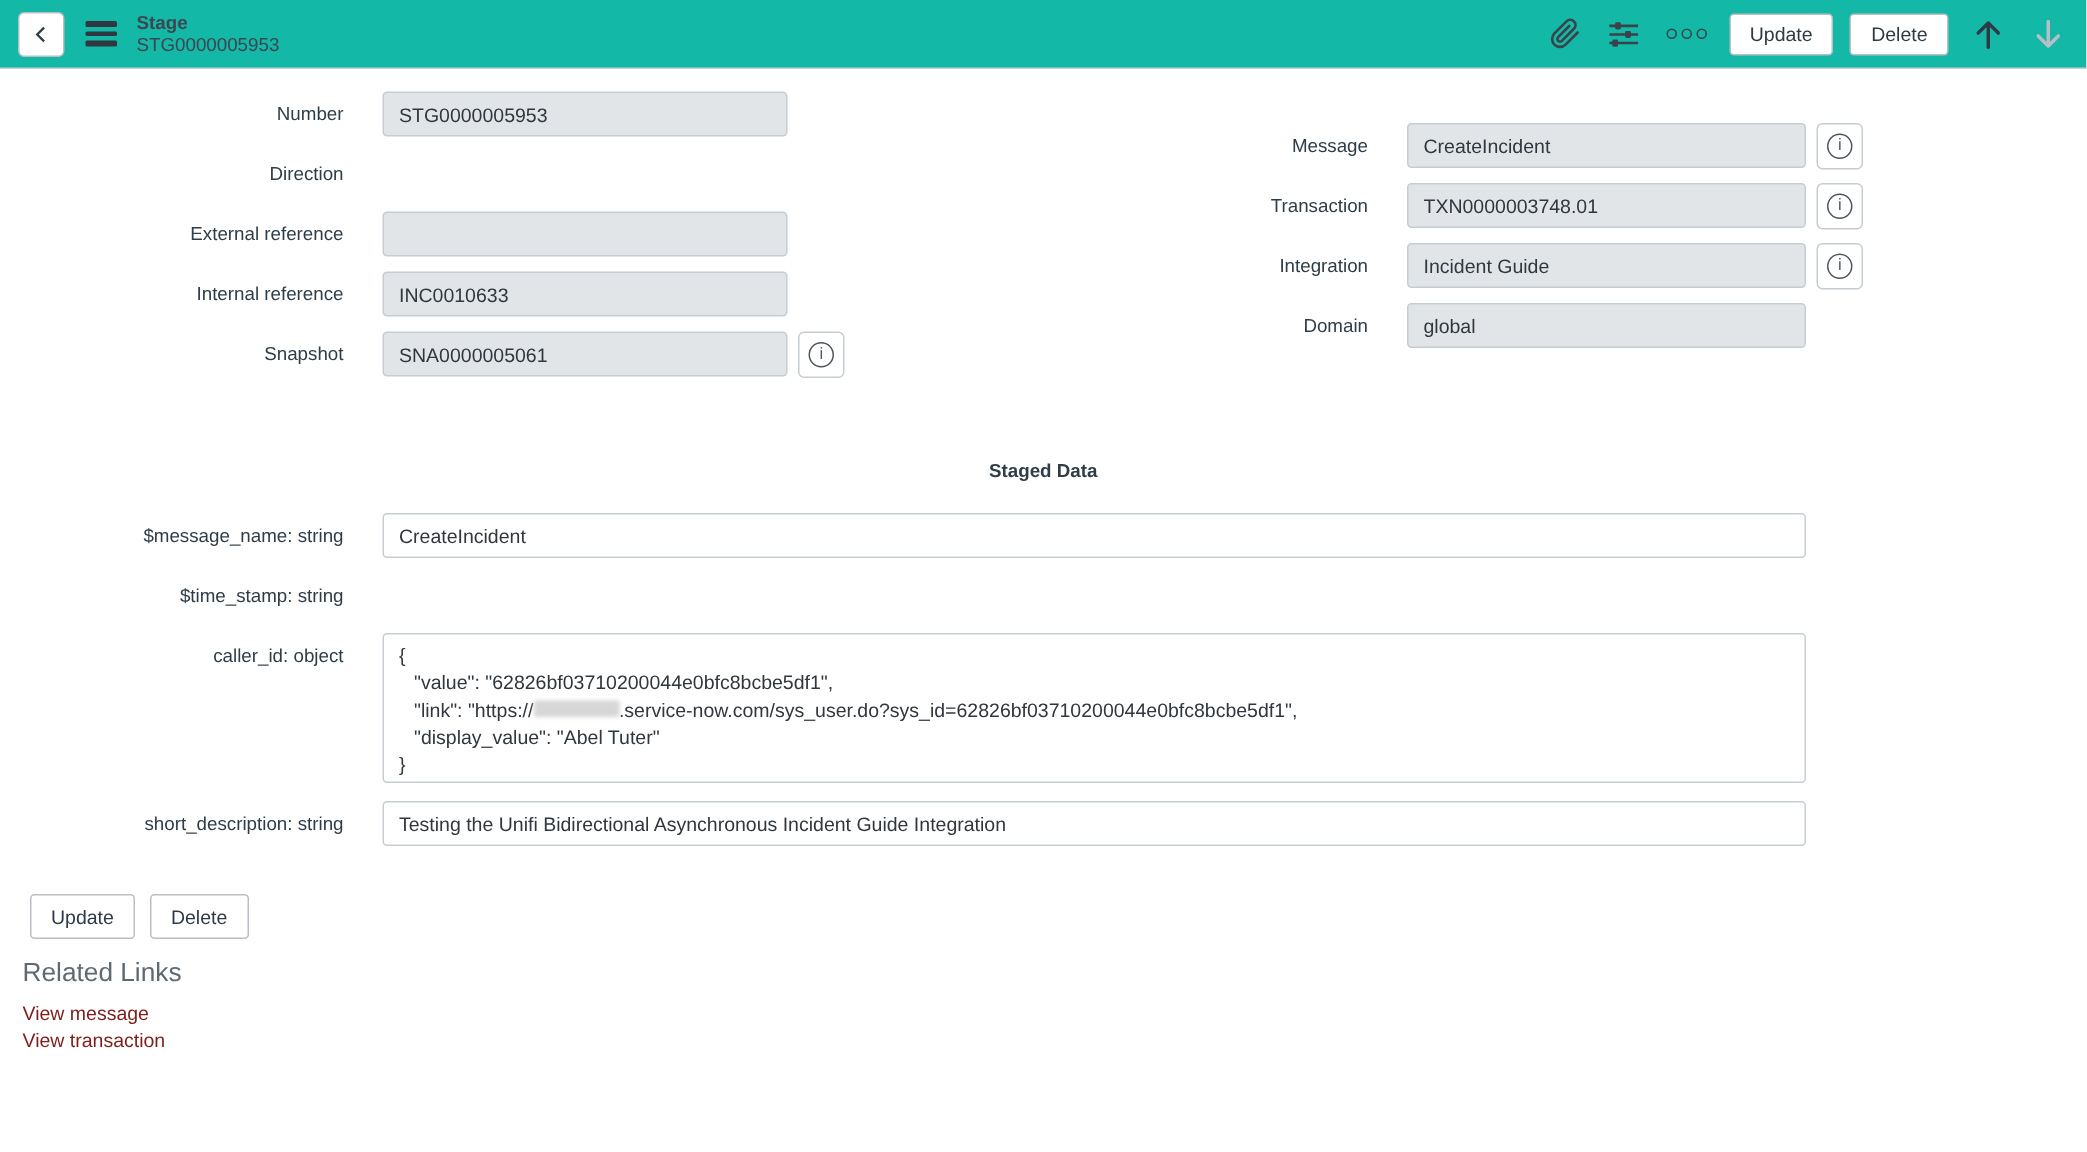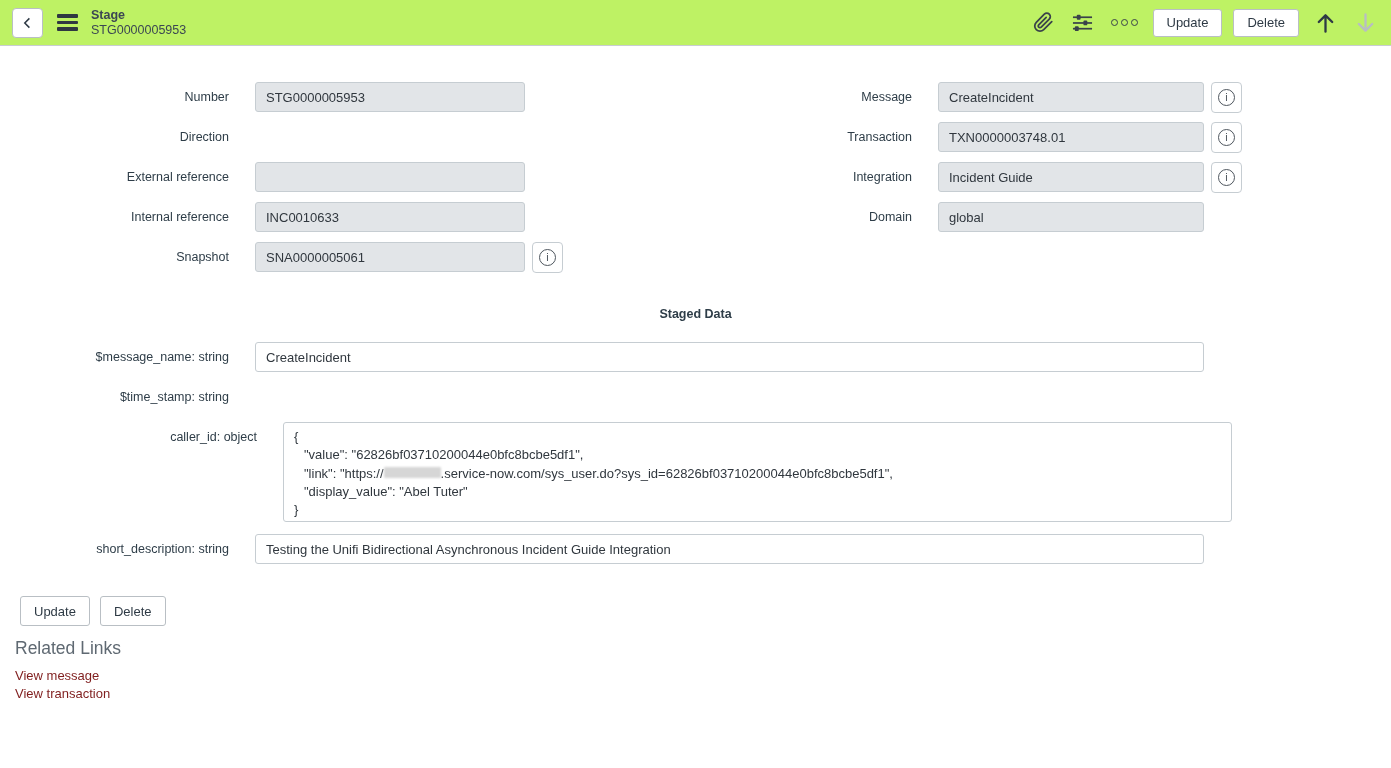--- a/index.html
+++ b/index.html
@@ -6,21 +6,21 @@
   html, body { width: 1391px; height: 768px; overflow: hidden; }
   body {
     font-family: "Liberation Sans", sans-serif;
     background: #ffffff;
     color: #2e3d48;
   }
 
   
   .header {
     height: 46px;
-    background: #bef264;
+    background: #14b8a6;
     border-bottom: 1px solid #c8cdd1;
     display: flex;
     align-items: center;
     padding: 0 12px 0 12px;
   }
   .back-btn {
     width: 31px; height: 30px;
     background: #fff;
     border: 1px solid #b9bfc4;
     border-radius: 4px;
@@ -54,21 +54,21 @@
     border: 1px solid #b9bfc4;
     border-radius: 3px;
     font-family: "Liberation Sans", sans-serif;
     font-size: 13px;
     color: #2e3a45;
     cursor: pointer;
   }
   .nav-arrow { margin-left: 13px; }
 
   
-  .form-top { position: relative; padding-top: 36px; height: 236px; }
+  .form-top { position: relative; padding-top: 15px; height: 236px; }
   .col-right { position: absolute; left: 683px; top: 36px; }
   .frow { display: flex; align-items: center; margin-bottom: 10px; height: 30px; }
   .frow.tall { height: auto; align-items: flex-start; }
   .flabel {
     width: 229px; margin-right: 26px;
     text-align: right;
     font-size: 12.5px;
     color: #2e3d48;
     flex: 0 0 229px;
   }
@@ -118,21 +118,21 @@
     overflow: hidden;
   }
   .cjson-line.indent { padding-left: 10px; }
   .redact {
     display: inline-block;
     width: 57px; height: 11px;
     background: #d6d6d6;
     filter: blur(1.3px);
     border-radius: 1px;
   }
-  .mb12 { margin-bottom: 12px; margin-left: 28px; }
+  .mb12 { margin-bottom: 12px; }
 
   
   .footer-btns { margin: 32px 0 0 20px; display: flex; gap: 10px; }
   .fbtn {
     height: 30px; padding: 0 13px;
     background: #fff; border: 1px solid #b9bfc4; border-radius: 3px;
     font-family: "Liberation Sans", sans-serif;
     font-size: 13px; color: #2e3a45; cursor: pointer;
   }
   .related-title {

